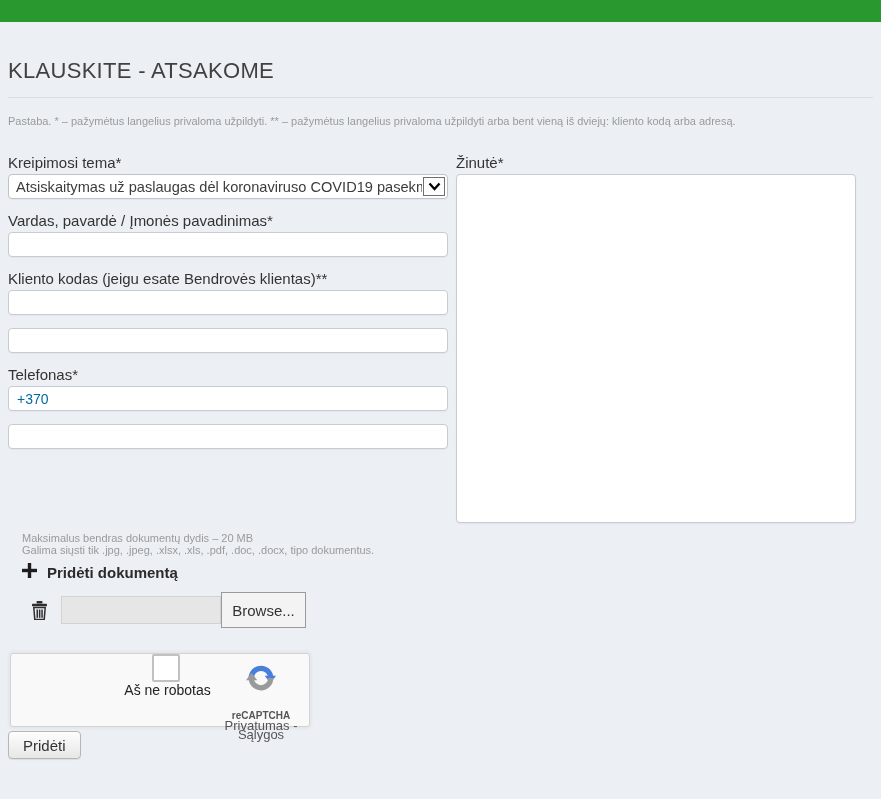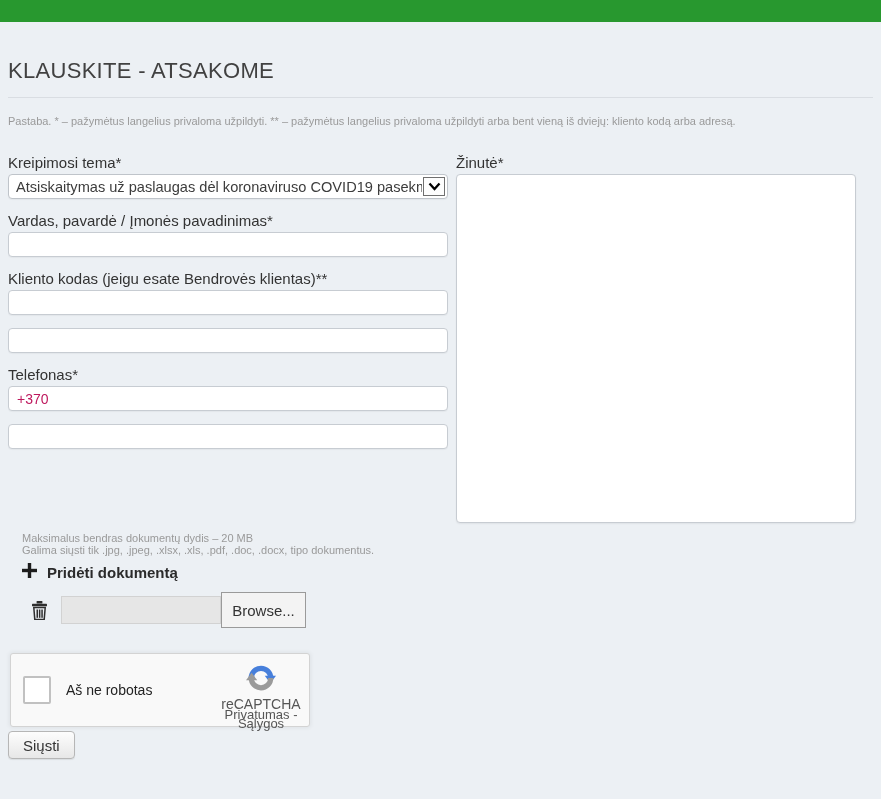--- a/index.html
+++ b/index.html
@@ -30,21 +30,21 @@
   .col-left { width:440px; }
   .col-right { width:476px; }
 
   .field-label {
     display:block; font-size:15px; line-height:18px; color:#333;
     margin-bottom:2px;
   }
   .text-input {
     display:block; width:100%; height:25px;
     border:1px solid #c7ccd2; border-radius:4px; background:#fff;
-    padding:2px 8px; font-size:14px; color:#be185d;
+    padding:2px 8px; font-size:14px; color:#0369a1;
     font-family:"Liberation Sans","DejaVu Sans",sans-serif;
     margin-bottom:13px; outline:none;
     box-shadow:0 1px 1px rgba(0,0,0,0.04);
   }
   .select-box {
     width:100%; height:25px; background:#fff;
     border:1px solid #bfc4ca; border-radius:4px;
     display:flex; align-items:center; justify-content:space-between;
     padding:0 2px 0 7px; margin-bottom:13px; cursor:default;
     box-shadow:0 1px 1px rgba(0,0,0,0.04);
@@ -80,31 +80,31 @@
   .browse-btn {
     width:85px; height:36px; background:#f3f3f3; border:1px solid #9a9a9a;
     font-size:15px; color:#333; font-family:"Liberation Sans","DejaVu Sans",sans-serif;
     cursor:pointer;
   }
 
   .recaptcha-box {
     margin:25px 0 0 2px; width:300px; height:74px; position:relative;
     background:#f9f9f9; border:1px solid #d3d3d3; border-radius:3px;
     box-shadow:0 0 4px 1px rgba(0,0,0,0.06);
-    display:flex; align-items:center;
+    display:flex; align-items:center;flex-direction:column;
   }
   .rc-checkbox {
     margin-left:12px; width:28px; height:28px; background:#fff;
     border:2px solid #c1c1c1; border-radius:2px; cursor:pointer; flex:0 0 auto;
   }
   .rc-label { margin-left:15px; font-size:14px; color:#232323; }
   .rc-logo-col {
     position:absolute; right:8px; top:9px; width:80px; text-align:center;
   }
-  .rc-brand { font-size:14px; color:#555; line-height:11px; margin-top:2px; }
+  .rc-brand { font-size:10px; color:#555; line-height:11px; margin-top:13px;font-weight:bold; }
   .rc-links { font-size:13px; color:#555; line-height:9px; cursor:pointer; }
 
   .submit-btn {
     margin-top:4px; margin-left:0; height:28px; padding:0 14px;
     font-size:15px; color:#333; font-family:"Liberation Sans","DejaVu Sans",sans-serif;
     border:1px solid #b6b6b6; border-radius:4px;
     background:linear-gradient(#fdfdfd,#e7e7e7);
     box-shadow:0 1px 1px rgba(0,0,0,0.08); cursor:pointer;
   }
 </style>
@@ -194,15 +194,15 @@
           <polygon points="25,17 40,17 32.5,27" fill="#477fdb"></polygon>
           <path d="M33 20 A 13 13 0 0 1 7 20" fill="none" stroke="#9a9a9a" stroke-width="7"></path>
           <polygon points="0,23 15,23 7.5,13" fill="#9a9a9a"></polygon>
         </svg>
       </span>
       <div class="rc-brand">reCAPTCHA</div>
       <div class="rc-links">Privatumas - Sąlygos</div>
     </div>
   </div>
 
-  <button class="submit-btn">Siųsti</button>
+  <button class="submit-btn">Pridėti</button>
 
 </div>
 
 </body></html>

